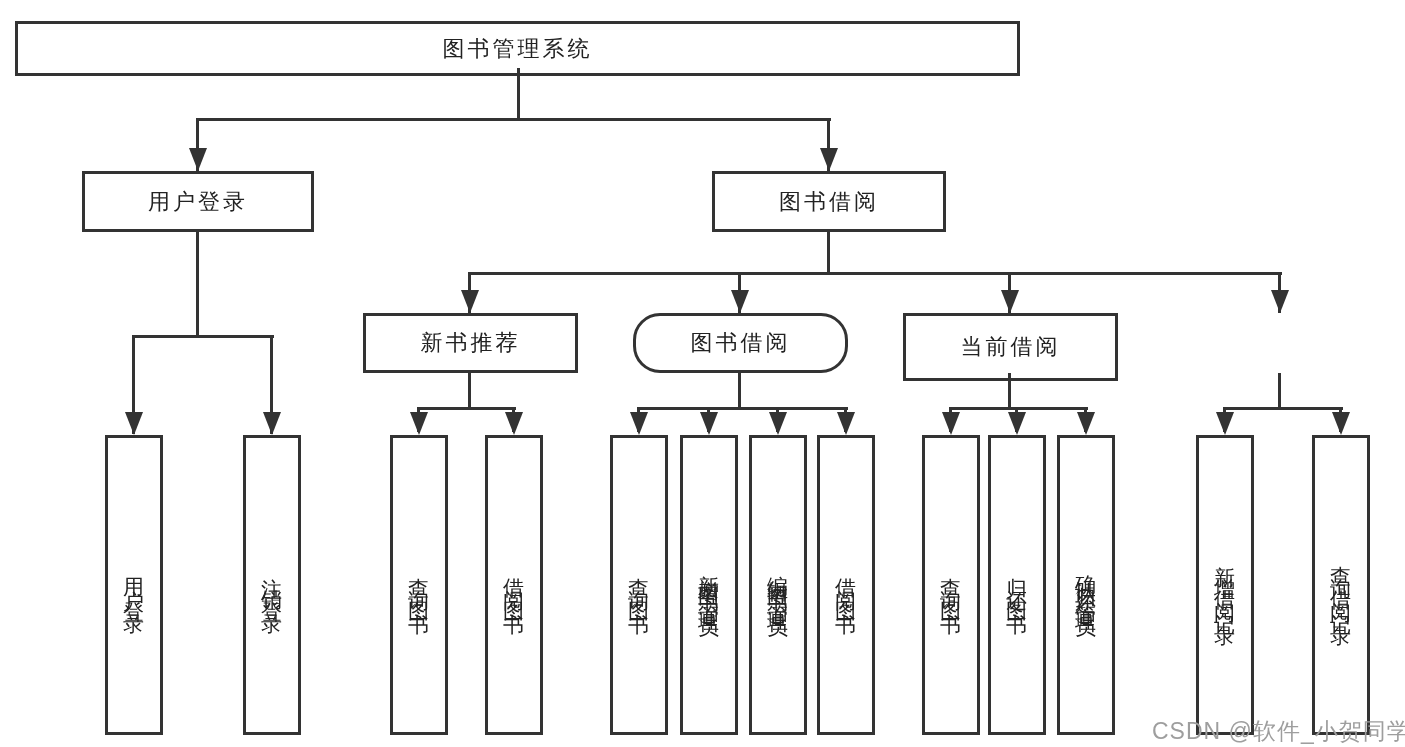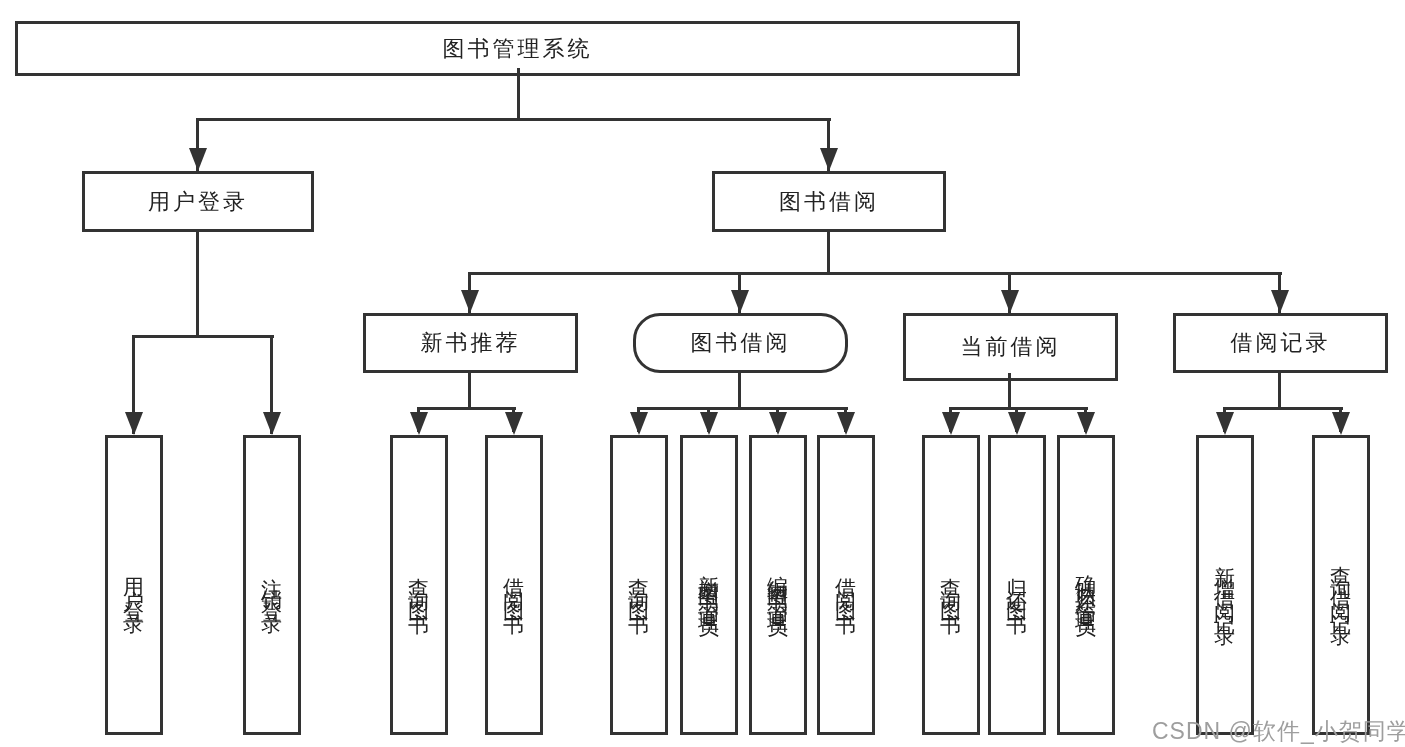--- a/index.html
+++ b/index.html
@@ -85,21 +85,20 @@
   <div class="ln" style="left:738px;top:272px;width:3px;height:41px;"></div>
   <div class="tri" style="left:731px;top:290px;"></div>
   <div class="ln" style="left:1008px;top:272px;width:3px;height:41px;"></div>
   <div class="tri" style="left:1001px;top:290px;"></div>
   <div class="ln" style="left:1278px;top:272px;width:3px;height:41px;"></div>
   <div class="tri" style="left:1271px;top:290px;"></div>
 
   <div class="hbox" style="left:363px;top:313px;width:215px;height:60px;">新书推荐</div>
   <div class="hbox" style="left:633px;top:313px;width:215px;height:60px;border-radius:27px;">图书借阅</div>
   <div class="hbox" style="left:903px;top:313px;width:215px;height:68px;">当前借阅</div>
-  <div class="hbox" style="left:1173px;top:313px;width:215px;height:60px;">借阅记录</div>
 
   <div class="ln" style="left:468px;top:373px;width:3px;height:37px;"></div>
   <div class="ln" style="left:417px;top:407px;width:99px;height:3px;"></div>
   <div class="ln" style="left:417px;top:407px;width:3px;height:25px;"></div>
   <div class="tri" style="left:410px;top:412px;"></div>
   <div class="ln" style="left:512px;top:407px;width:3px;height:25px;"></div>
   <div class="tri" style="left:505px;top:412px;"></div>
 
   <div class="ln" style="left:738px;top:373px;width:3px;height:37px;"></div>
   <div class="ln" style="left:637px;top:407px;width:211px;height:3px;"></div>

